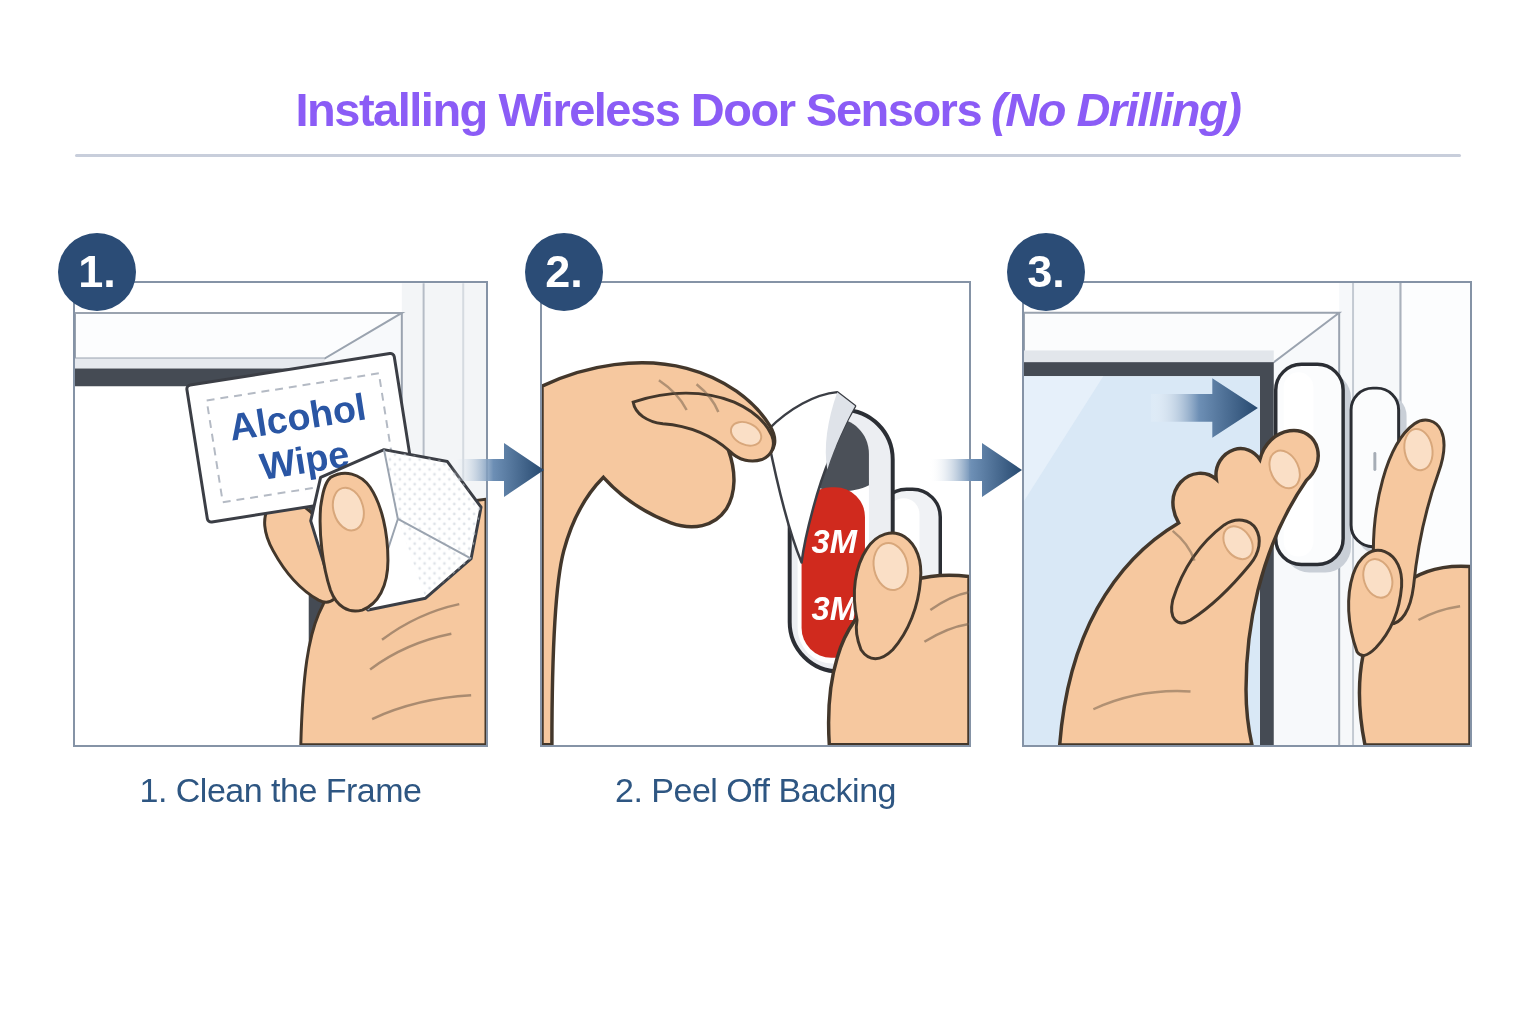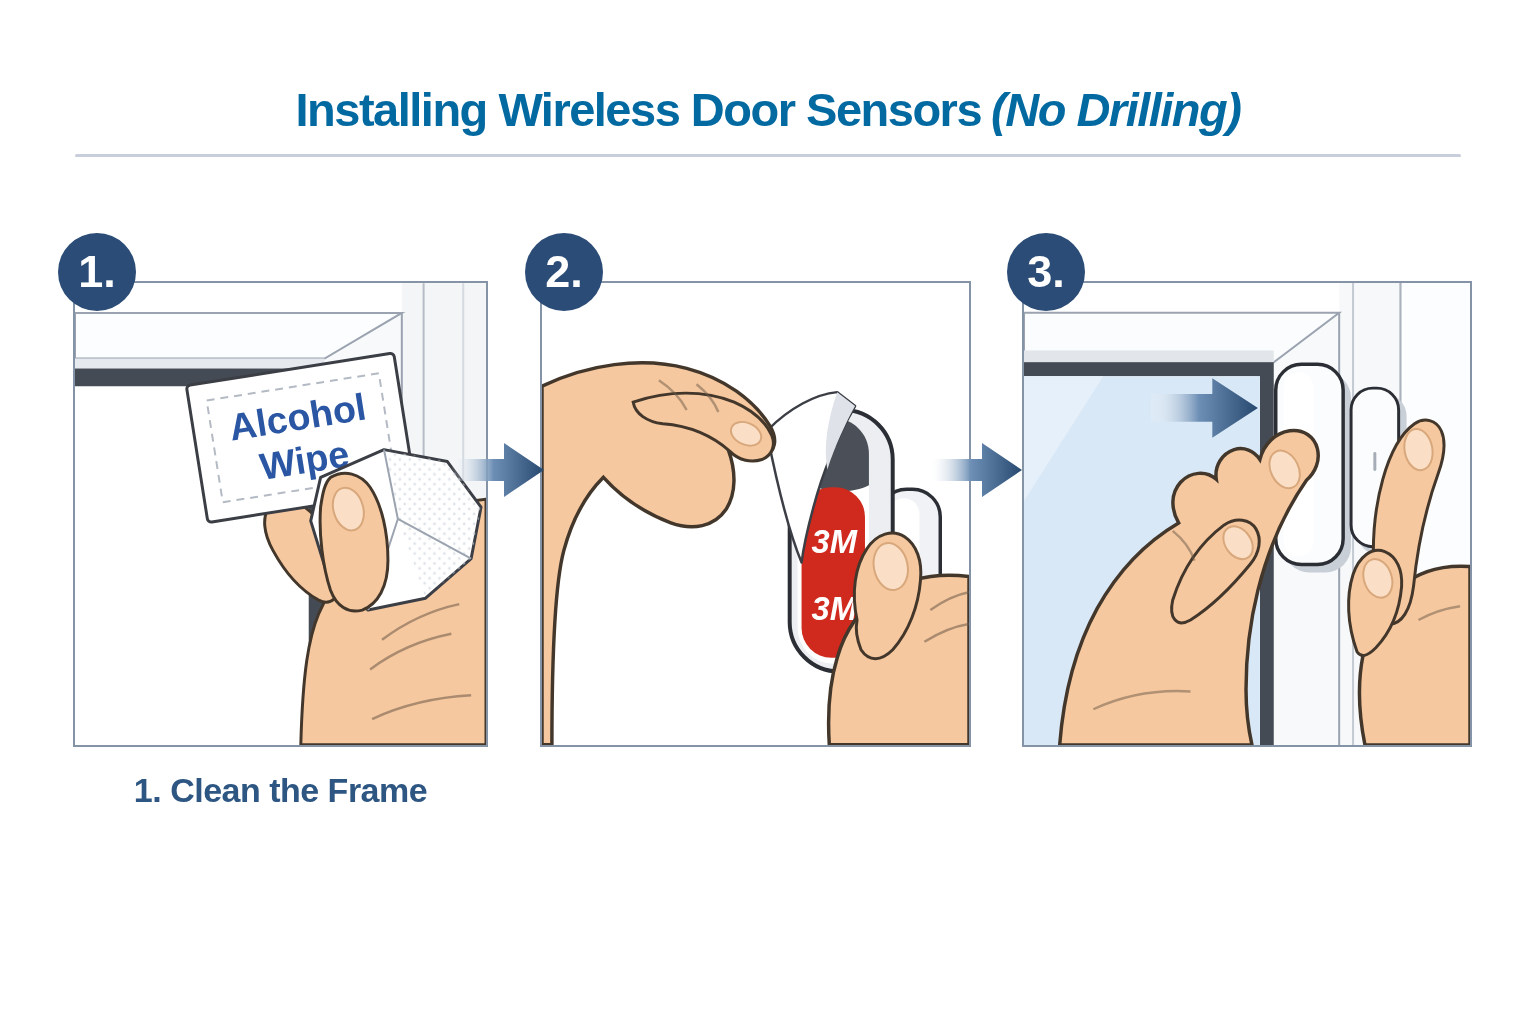--- a/index.html
+++ b/index.html
@@ -1,38 +1,38 @@
 <!DOCTYPE html>
 <html><head>
 <meta charset="utf-8">
 <style>
   * { margin:0; padding:0; box-sizing:border-box; }
   body { background:#fff; font-family:"Liberation Sans", sans-serif; }
   .page { position:relative; width:1536px; height:1024px; background:#ffffff; overflow:hidden; }
 
   .title { position:absolute; top:82px; left:0; width:100%; text-align:center;
-           font-size:47px; font-weight:bold; color:#0369a1; letter-spacing:-1.5px; }
+           font-size:47px; font-weight:bold; color:#8b5cf6; letter-spacing:-1.5px; }
   .title .suffix { font-style:italic; margin-left:10px; }
 
   .divider { position:absolute; top:154px; left:75px; width:1386px; height:3px;
              background:#c8cedb; border-radius:2px; }
 
   .panel { position:absolute; top:281px; height:466px; border:2px solid #8593a6;
            background:#ffffff; }
   #panel-1 { left:73px;  width:415px; }
   #panel-2 { left:540px; width:431px; }
   #panel-3 { left:1022px; width:450px; }
   .panel svg { display:block; width:100%; height:100%; }
 
   .badge { position:absolute; left:-17px; top:-50px; width:78px; height:78px;
            border-radius:50%; background:#2b4c76; color:#ffffff;
            font-size:45px; font-weight:bold; display:flex; align-items:center;
            justify-content:center; z-index:6; }
 
-  .caption { position:absolute; top:771px; font-size:34px; font-weight:bold;
+  .caption { position:absolute; top:771px; font-size:34px; font-weight:normal;
              color:#2e5682; text-align:center; letter-spacing:-0.5px; }
   #caption-1 { left:73px;  width:415px; }
   #caption-2 { left:540px; width:431px; }
   #caption-3 { left:1022px; width:450px; }
 
   .flow-arrow { position:absolute; width:95px; height:64px; z-index:5; }
   #flow-arrow-1 { left:452px; top:438px; }
   #flow-arrow-2 { left:930px; top:438px; }
 
   svg text { font-family:"Liberation Sans", sans-serif; }
@@ -215,14 +215,15 @@
       <linearGradient id="gradA2" x1="0" y1="0" x2="1" y2="0">
         <stop offset="0%" stop-color="#ffffff" stop-opacity="0.05"></stop>
         <stop offset="45%" stop-color="#6d8fb5"></stop>
         <stop offset="100%" stop-color="#27496f"></stop>
       </linearGradient>
     </defs>
     <polygon points="0,21 52,21 52,5 92,32 52,59 52,43 0,43" fill="url(#gradA2)"></polygon>
   </svg>
 
   <div class="caption" id="caption-1">1. Clean the Frame</div>
+  <div class="caption" id="caption-2">2. Peel Off Backing</div>
 
 </div>
 
 </body></html>

